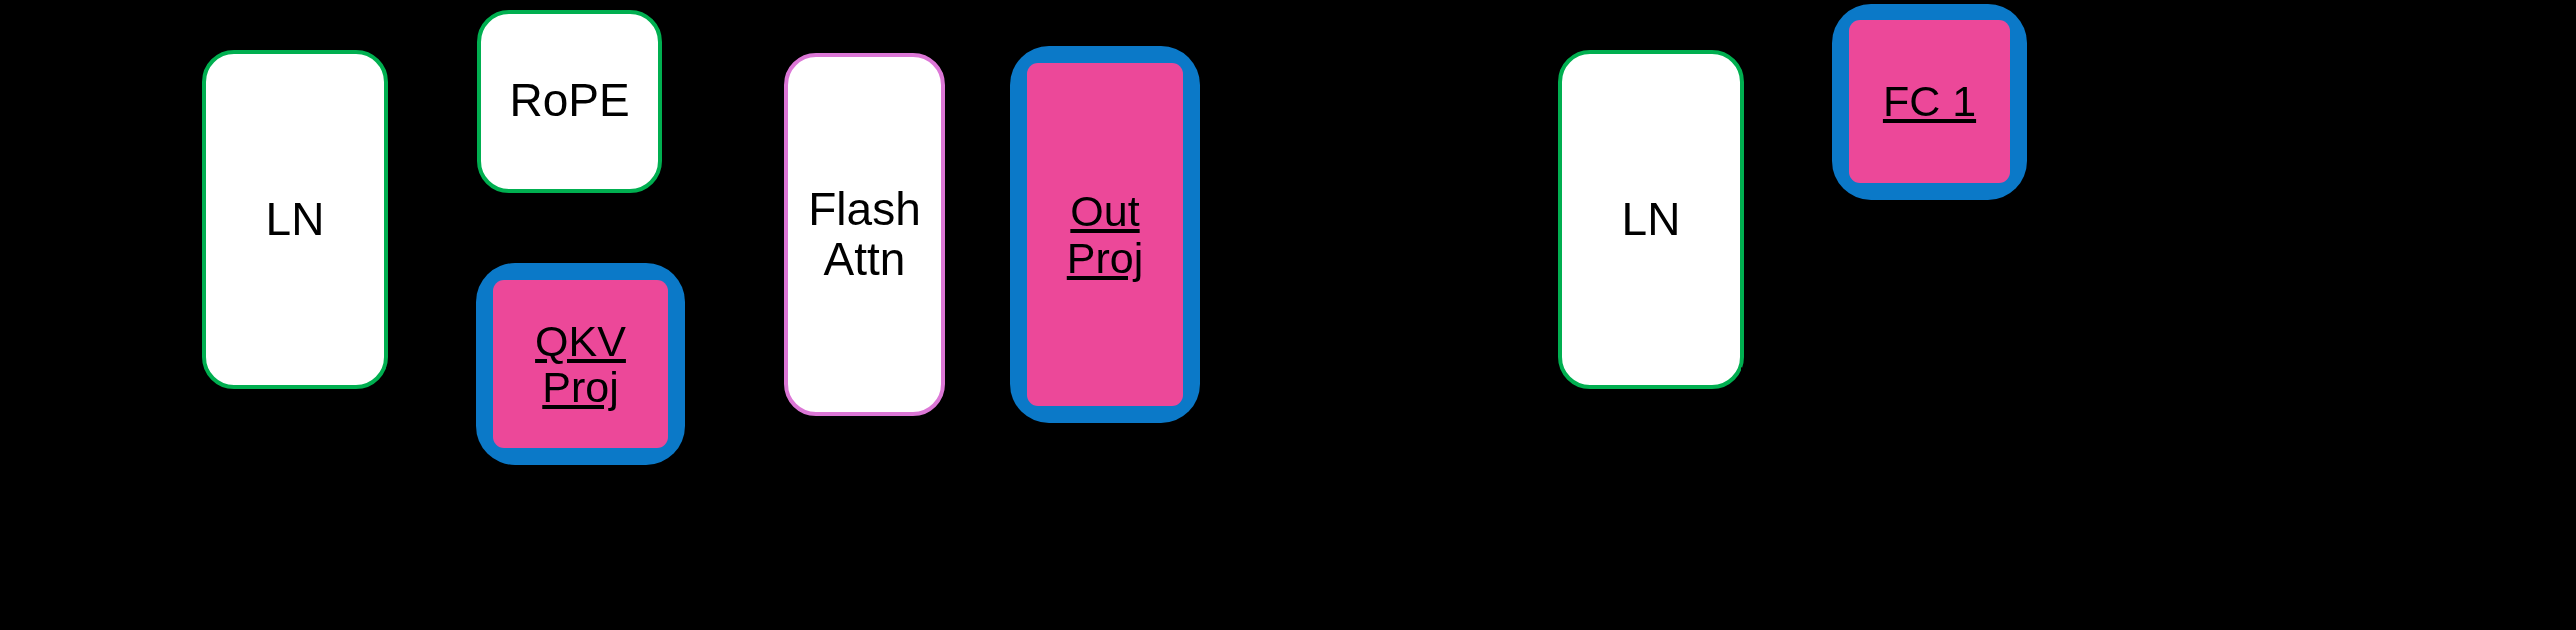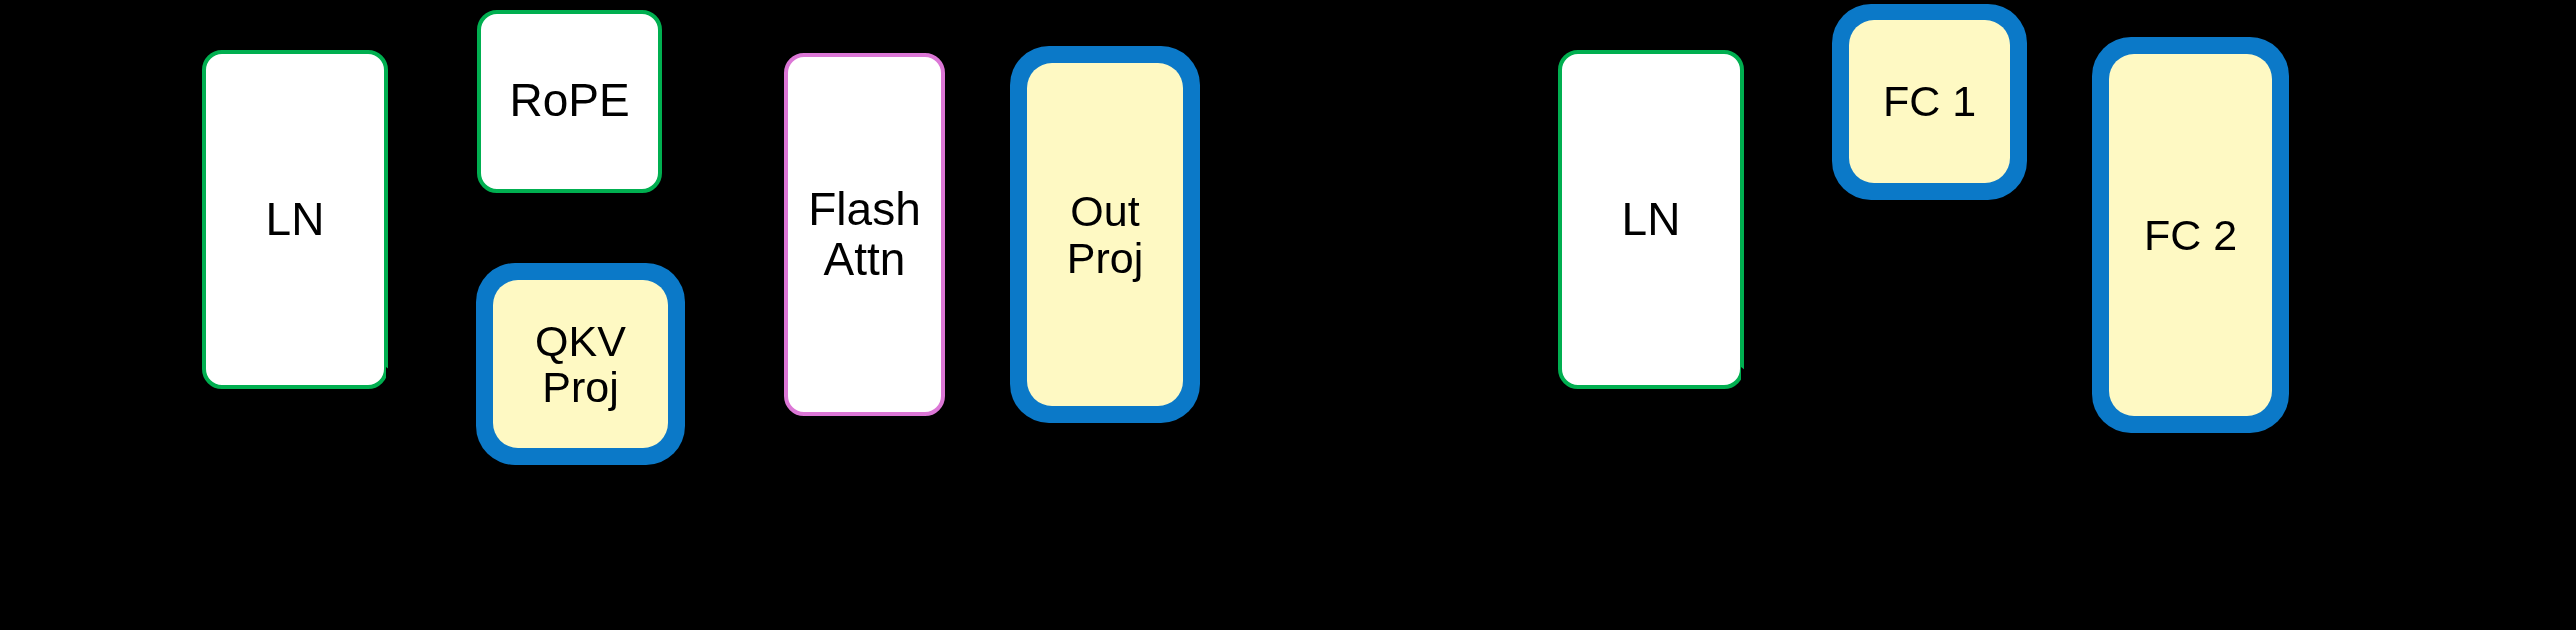--- a/index.html
+++ b/index.html
@@ -33,42 +33,43 @@
     color: #000000;
     line-height: 1.08;
     white-space: pre-line;
     overflow: hidden;
   }
 
   
   .thin {
     border-style: solid;
     border-width: 4.9px;
-    border-radius: 20px;
+    border-radius: 32px;
   }
   .thin.green  { border-color: #00AF50; }
   .thin.pink   { border-color: #DC77D6; }
 
   
   .thick {
     background: #0B79C8;
     border-radius: 39px;
     padding: 16.7px;
   }
   .thick > .inner {
     width: 100%;
     height: 100%;
-    background: #fef9c3;
-    border-radius: 25px;
+    background: #ec4899;
+    border-radius: 11px;
     display: flex;
     align-items: center;
     justify-content: center;
     text-align: center;
     white-space: pre-line;
     line-height: 1.08;
+    text-decoration: underline;
   }
 
   .label-lg { font-size: 46px; }
   .label-md { font-size: 43px; }
 
   
   .nub {
     position: absolute;
     width: 0;
     height: 0;
@@ -99,23 +100,20 @@
 Proj</div>
   </div>
 
   <div class="node thin green label-lg" style="left: 1558px; top: 50px; width: 186px; height: 339px; border-color: rgb(0, 175, 80);">LN</div>
 
   <div class="node thick" style="left: 1832px; top: 3.5px; width: 195px; height: 196px; background: rgb(11, 121, 200);">
     <div class="inner label-md">FC 1</div>
   </div>
 
 
-  <div class="node thick" style="left: 2092px; top: 37px; width: 197px; height: 396px; background: rgb(11, 121, 200);">
-    <div class="inner label-md">FC 2</div>
-  </div>
 
   <div class="nub" style="left: 386px; top: 367px;"></div>
   <div class="nub" style="left: 1819px; top: 103px;"></div>
   <div class="nub" style="left: 1812px; top: 361px;"></div>
   <div class="nub" style="left: 1741px; top: 367px;"></div>
 
 </div>
 
 
 </body></html>

